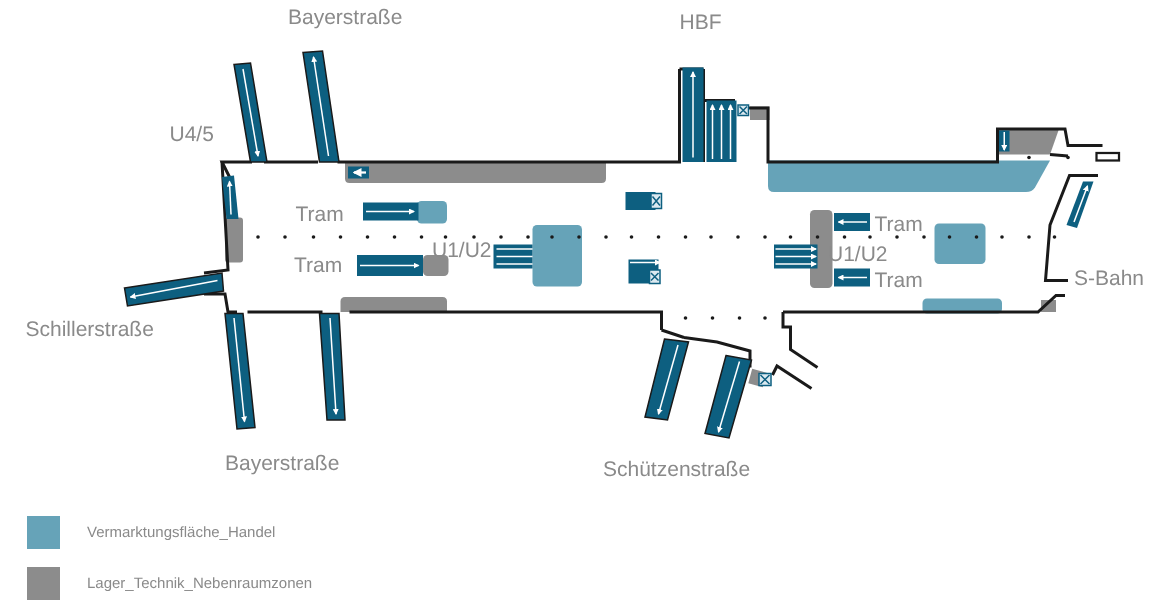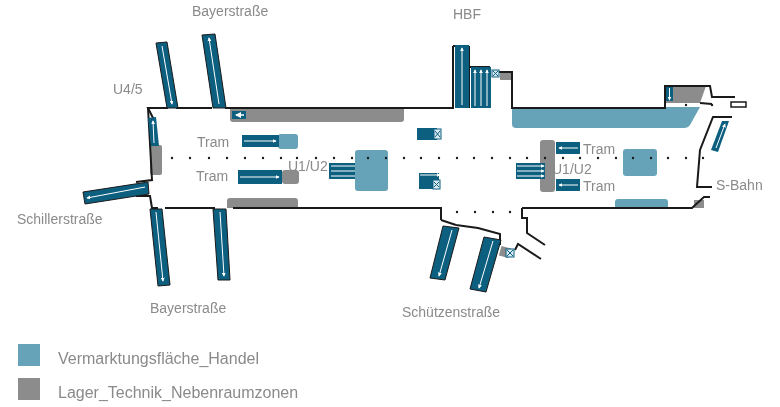--- a/index.html
+++ b/index.html
@@ -3,21 +3,21 @@
   <meta charset="utf-8">
   <style>
     html, body { margin: 0; padding: 0; background: #ffffff; }
     body { width: 780px; height: 407px; position: relative; overflow: hidden;
            font-family: "Liberation Sans", "DejaVu Sans", sans-serif; }
     #plan { position: absolute; left: 0; top: 0; width: 780px; height: 407px; }
     .lbl { font-family: "Liberation Sans", "DejaVu Sans", sans-serif; fill: #8a8a8a; font-size: 14px; }
     .wall { fill: none; stroke: #1a1a1a; stroke-width: 2; stroke-linejoin: miter; }
     .legend { position: absolute; left: 18px; }
     .legend-swatch { position: absolute; width: 22px; height: 22px; }
-    .legend-text { position: absolute; left: 38px; top: 2px; font-size: 16px; color: #8a8a8a; white-space: nowrap; }
+    .legend-text { position: absolute; left: 38px; top: 2px; font-size: 10px; color: #8a8a8a; white-space: nowrap; }
   </style>
 </head>
 <body>
 
 <svg id="plan" viewBox="0 0 780 407">
   <defs>
     <marker id="ah" viewBox="0 0 6 6" refX="5" refY="3" markerWidth="4" markerHeight="4" orient="auto">
       <path d="M0,0 L6,3 L0,6 z" fill="#ffffff"></path>
     </marker>
   </defs>

